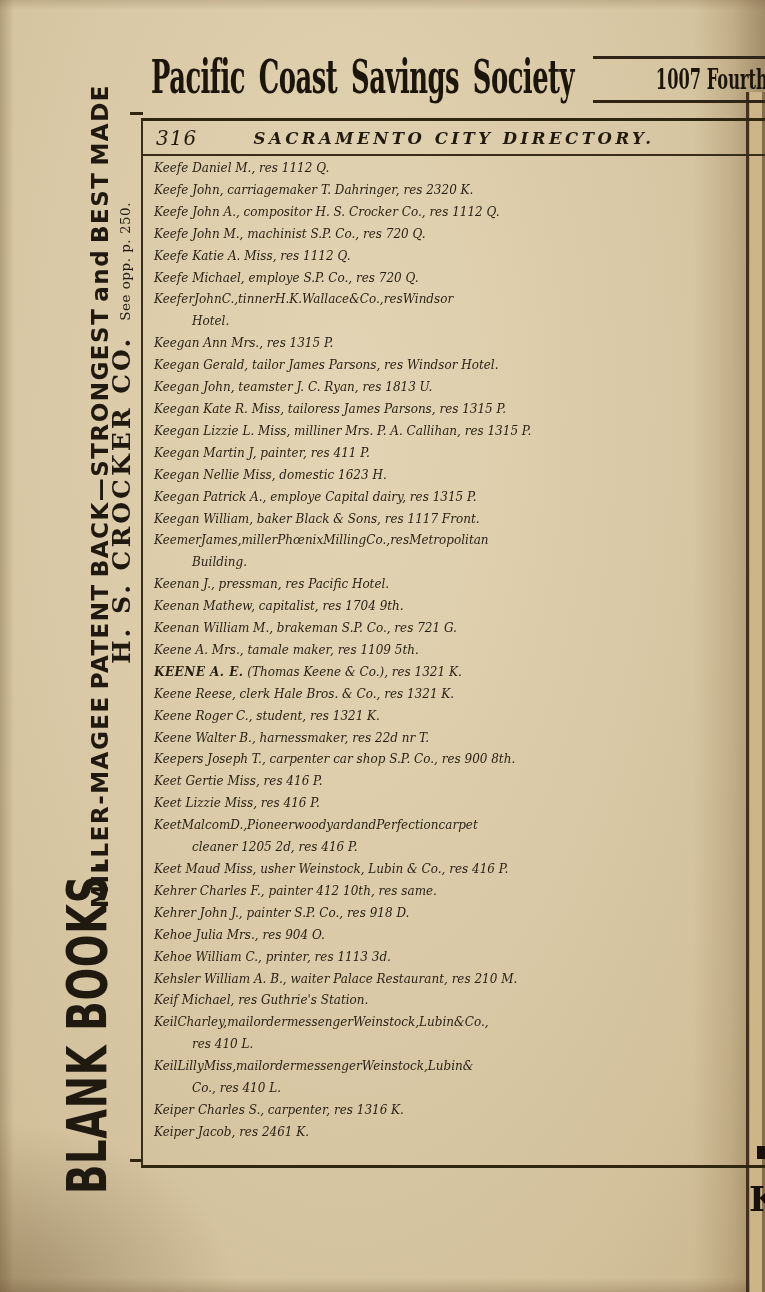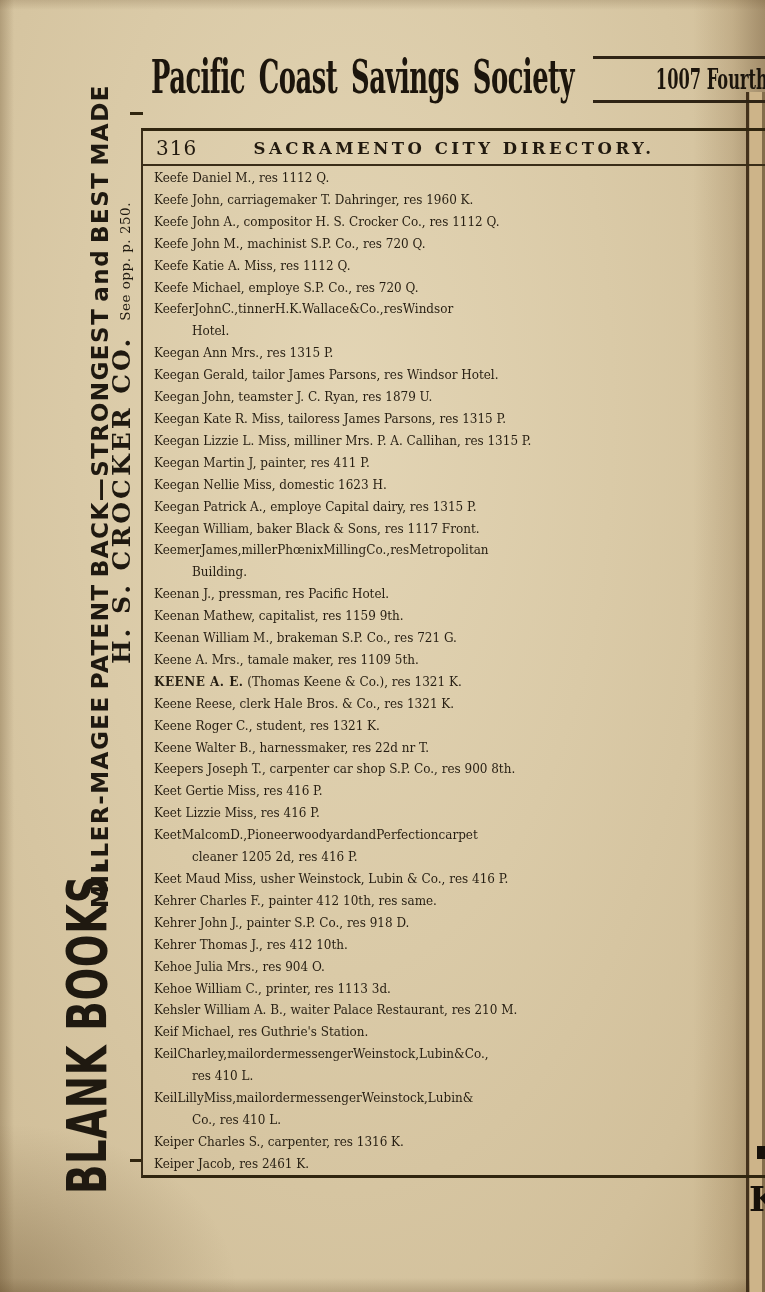--- a/index.html
+++ b/index.html
@@ -42,24 +42,25 @@
     border-top:3px solid #2f2415; border-bottom:3px solid #2f2415;
     display:flex; align-items:center; 
   }
   .address-box span {
     font-weight:bold; font-size:28px; white-space:nowrap;
     transform:scaleX(.58); color:#1c150c;
   }
 
   
   .content-box {
-    position:absolute; left:141px; top:128px; width:624px; height:1050px;
+    position:absolute; left:141px; top:118px; width:624px; height:1050px;
     border-left:2px solid #3a2d18;
     border-top:3px solid #30250f;
     border-bottom:3px solid #30250f;
+    font-style:italic;
   }
   .rule-ext-top    { position:absolute; left:130px; top:112px; width:13px; height:3px; background:#30250f; }
   .rule-ext-bottom { position:absolute; left:130px; top:1159px; width:13px; height:3px; background:#30250f; }
 
   .band {
     position:relative; height:35px; border-bottom:2px solid #3a2d18;
   }
   .band .page-num {
     position:absolute; left:13px; top:5px;
     font-size:20px; letter-spacing:1px; color:#221a0f;
@@ -143,21 +144,21 @@
   <div class="content-box">
     <div class="band">
       <span class="page-num">316</span>
       <span class="dir-title">SACRAMENTO CITY DIRECTORY.</span>
     </div>
     <div class="entries">
         <div class="entry">
           <div class="line"><span>Keefe Daniel M., res 1112 Q.</span></div>
         </div>
         <div class="entry">
-          <div class="line"><span>Keefe John, carriagemaker T. Dahringer, res 1960 K.</span></div>
+          <div class="line"><span>Keefe John, carriagemaker T. Dahringer, res 2320 K.</span></div>
         </div>
         <div class="entry">
           <div class="line"><span>Keefe John A., compositor H. S. Crocker Co., res 1112 Q.</span></div>
         </div>
         <div class="entry">
           <div class="line"><span>Keefe John M., machinist S.P. Co., res 720 Q.</span></div>
         </div>
         <div class="entry">
           <div class="line"><span>Keefe Katie A. Miss, res 1112 Q.</span></div>
         </div>
@@ -180,21 +181,21 @@
           </div>
           <div class="line cont"><span>Hotel.</span></div>
         </div>
         <div class="entry">
           <div class="line"><span>Keegan Ann Mrs., res 1315 P.</span></div>
         </div>
         <div class="entry">
           <div class="line"><span>Keegan Gerald, tailor James Parsons, res Windsor Hotel.</span></div>
         </div>
         <div class="entry">
-          <div class="line"><span>Keegan John, teamster J. C. Ryan, res 1879 U.</span></div>
+          <div class="line"><span>Keegan John, teamster J. C. Ryan, res 1813 U.</span></div>
         </div>
         <div class="entry">
           <div class="line"><span>Keegan Kate R. Miss, tailoress James Parsons, res 1315 P.</span></div>
         </div>
         <div class="entry">
           <div class="line"><span>Keegan Lizzie L. Miss, milliner Mrs. P. A. Callihan, res 1315 P.</span></div>
         </div>
         <div class="entry">
           <div class="line"><span>Keegan Martin J, painter, res 411 P.</span></div>
         </div>
@@ -217,21 +218,21 @@
             <span>Co.,</span>
             <span>res</span>
             <span>Metropolitan</span>
           </div>
           <div class="line cont"><span>Building.</span></div>
         </div>
         <div class="entry">
           <div class="line"><span>Keenan J., pressman, res Pacific Hotel.</span></div>
         </div>
         <div class="entry">
-          <div class="line"><span>Keenan Mathew, capitalist, res 1159 9th.</span></div>
+          <div class="line"><span>Keenan Mathew, capitalist, res 1704 9th.</span></div>
         </div>
         <div class="entry">
           <div class="line"><span>Keenan William M., brakeman S.P. Co., res 721 G.</span></div>
         </div>
         <div class="entry">
           <div class="line"><span>Keene A. Mrs., tamale maker, res 1109 5th.</span></div>
         </div>
         <div class="entry">
           <div class="line"><span class="b">KEENE A. E.</span><span> (Thomas Keene &amp; Co.), res 1321 K.</span></div>
         </div>
@@ -267,23 +268,20 @@
           <div class="line cont"><span>cleaner 1205 2d, res 416 P.</span></div>
         </div>
         <div class="entry">
           <div class="line"><span>Keet Maud Miss, usher Weinstock, Lubin &amp; Co., res 416 P.</span></div>
         </div>
         <div class="entry">
           <div class="line"><span>Kehrer Charles F., painter 412 10th, res same.</span></div>
         </div>
         <div class="entry">
           <div class="line"><span>Kehrer John J., painter S.P. Co., res 918 D.</span></div>
-        </div>
-        <div class="entry">
-          <div class="line"><span>Kehrer Thomas J., res 412 10th.</span></div>
         </div>
         <div class="entry">
           <div class="line"><span>Kehoe Julia Mrs., res 904 O.</span></div>
         </div>
         <div class="entry">
           <div class="line"><span>Kehoe William C., printer, res 1113 3d.</span></div>
         </div>
         <div class="entry">
           <div class="line"><span>Kehsler William A. B., waiter Palace Restaurant, res 210 M.</span></div>
         </div>

